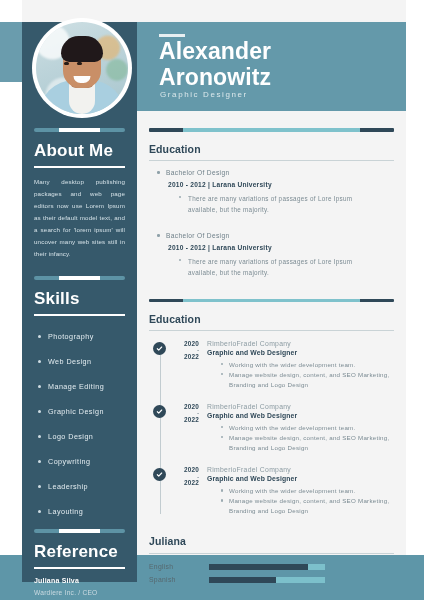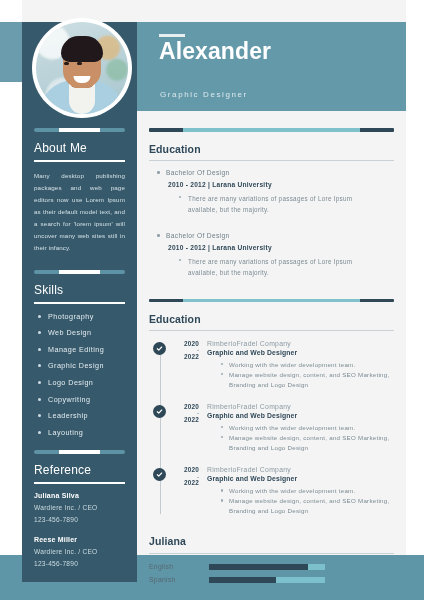--- a/index.html
+++ b/index.html
@@ -89,32 +89,32 @@
     position:absolute; left:50%; top:54px; transform:translateX(-50%);
     width:17px; height:7px; background:#fdfdfd; border-radius:0 0 10px 10px;
   }
 
   .sb-divider {
     height:4px; margin:0 2px;
     background:linear-gradient(to right,#5d93a5 0 28%, #ffffff 28% 72%, #5d93a5 72% 100%);
     border-radius:2px;
   }
   .sb-title {
-    font-size:12px; font-weight:normal; letter-spacing:.2px;
+    font-size:17px; font-weight:bold; letter-spacing:.2px;
     color:#ffffff; margin:9px 0 5px 2px;
   }
   .sb-rule { height:1.5px; background:#ffffff; margin:0 2px 8px 2px; }
   .sb-para {
     font-size:6.2px; line-height:1.95; color:#d5e2e8;
     text-align:justify; margin:0 2px; letter-spacing:.15px;
   }
   .skill-list { list-style:none; margin:2px 0 0 6px; }
   .skill-list li {
     font-size:7.2px; color:#e4edf1; margin-bottom:7.6px;
-    position:relative; padding-left:10px; letter-spacing:.45px;
+    position:relative; padding-left:10px; letter-spacing:.45px;margin-top:16px;
   }
   .skill-list li:before{
     content:""; position:absolute; left:0; top:3px;
     width:3px; height:3px; border-radius:50%; background:#cfdde3;
   }
   .ref-item { margin:0 2px 11px 2px; }
   .ref-name { font-size:7px; font-weight:bold; color:#ffffff; margin-bottom:3.5px; letter-spacing:.2px;}
   .ref-role,.ref-phone { font-size:6.6px; color:#cbdbe2; line-height:1.7; letter-spacing:.25px; }
 
   
@@ -225,20 +225,21 @@
   <div class="edge-accent-mid"></div>
   <div class="edge-accent-bot"></div>
   <div class="edge-accent-last"></div>
   <div class="right-strip"></div>
   <div class="bottom-band"></div>
 
   <div class="banner">
     <div class="tick"></div>
     <h1>
       <span>Alexander</span><br>
+      <span>Aronowitz</span>
     </h1>
     <div class="role">Graphic Designer</div>
   </div>
 
   <aside class="sidebar">
 
     <div class="avatar-wrap">
       <div class="avatar">
         <div class="bgblur"></div>
         <div class="shirt"></div>

